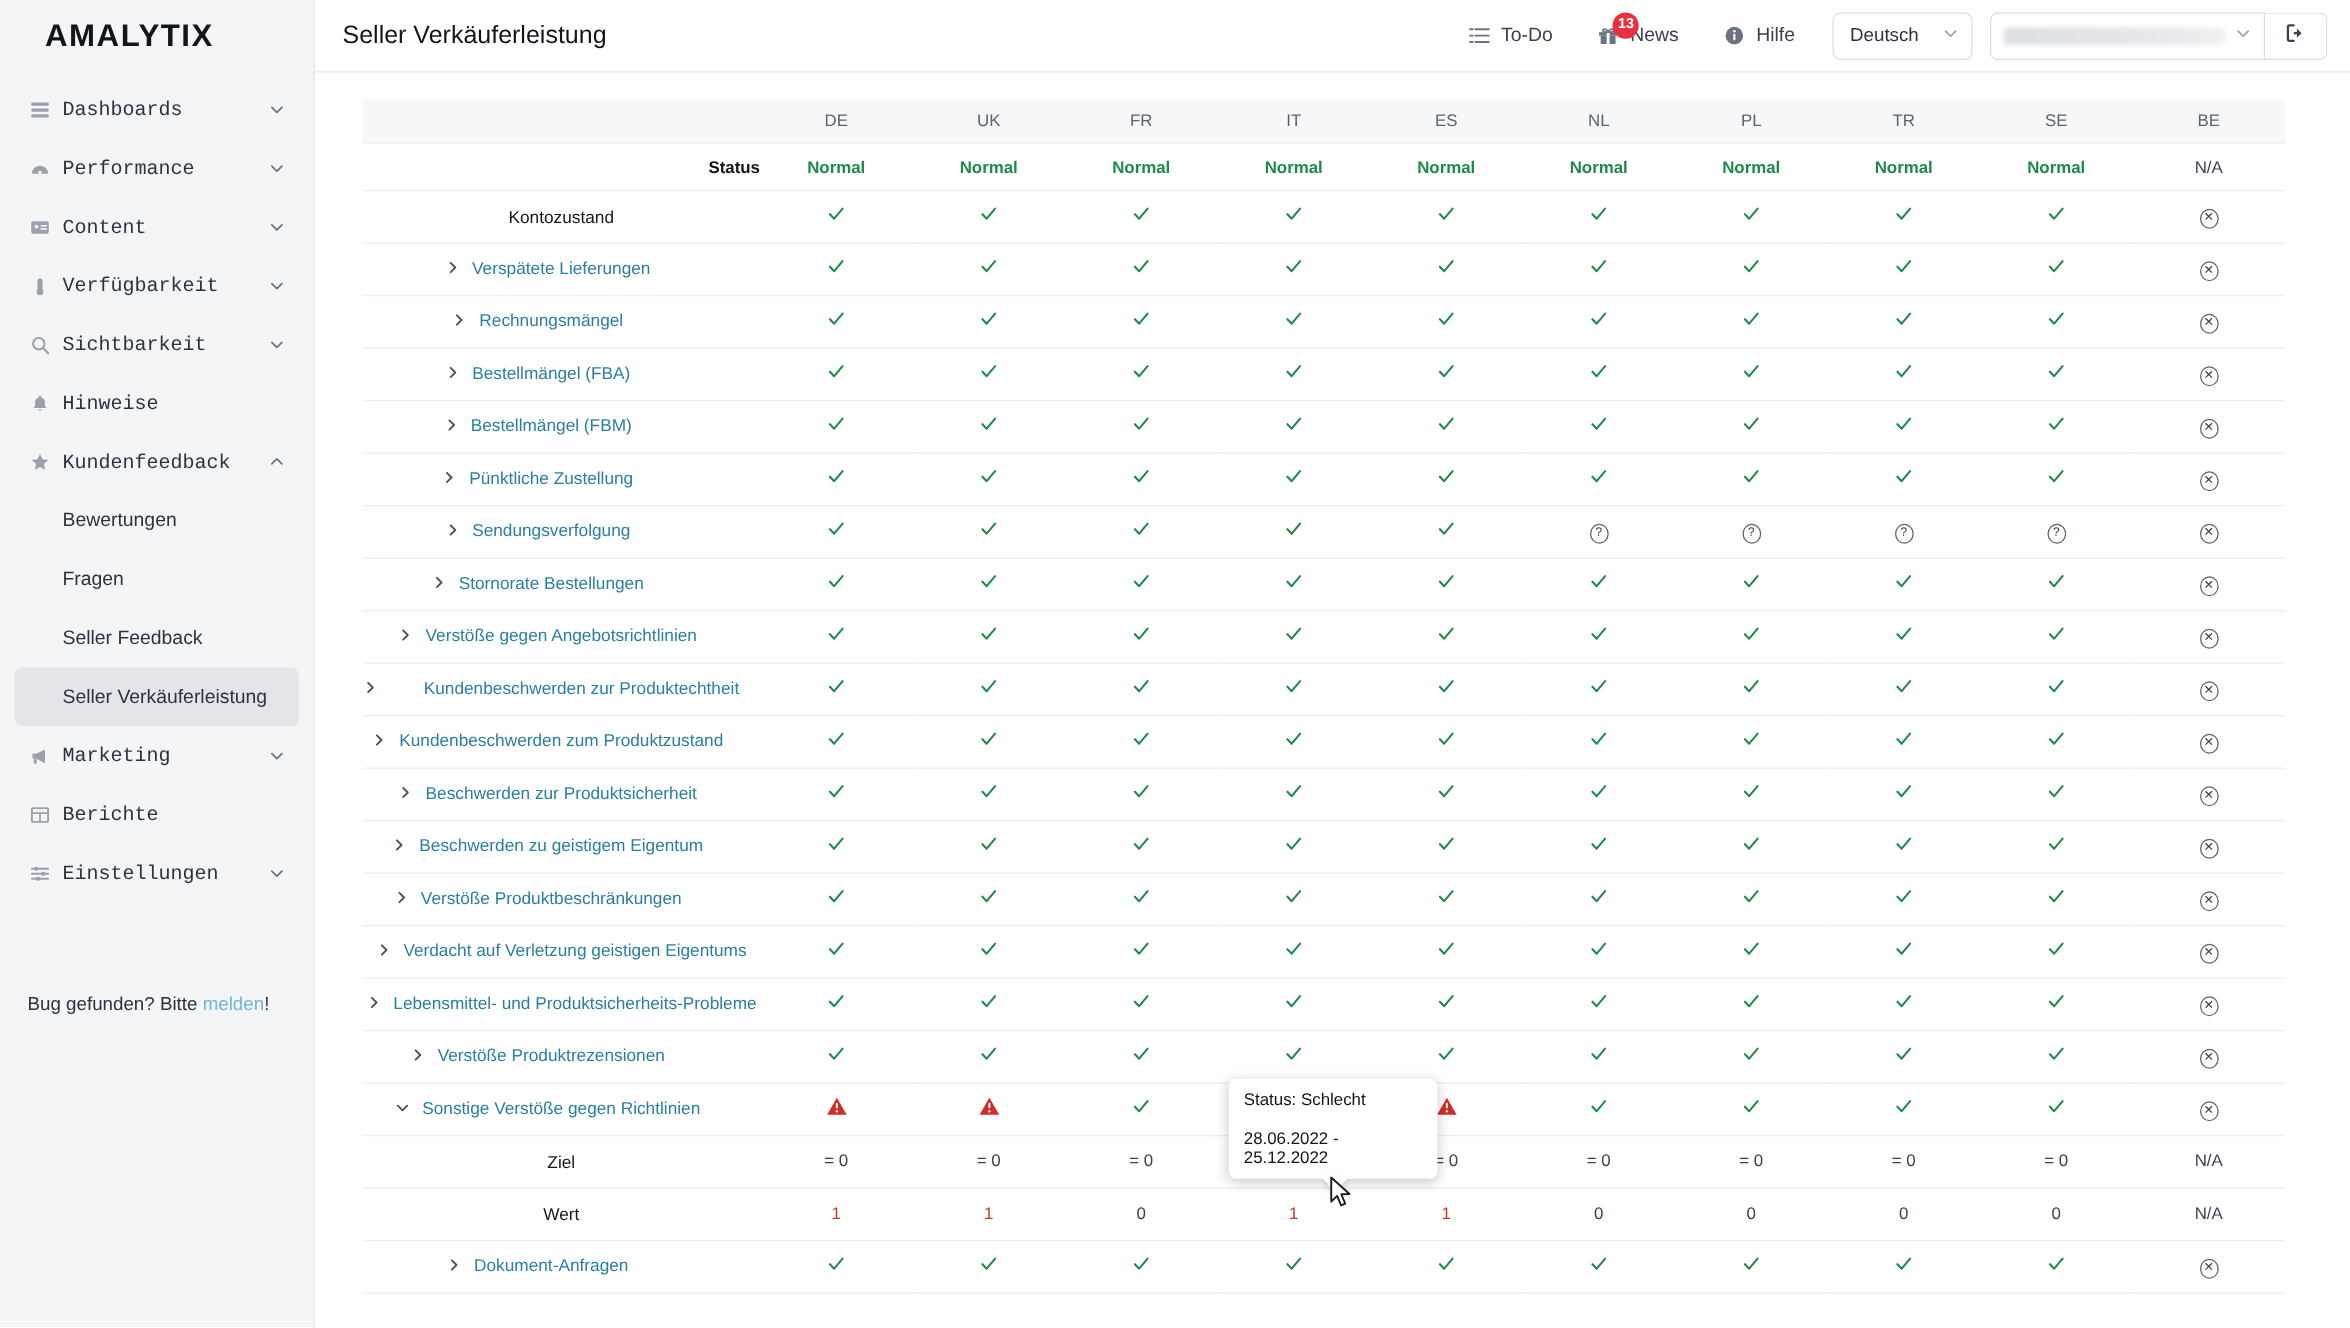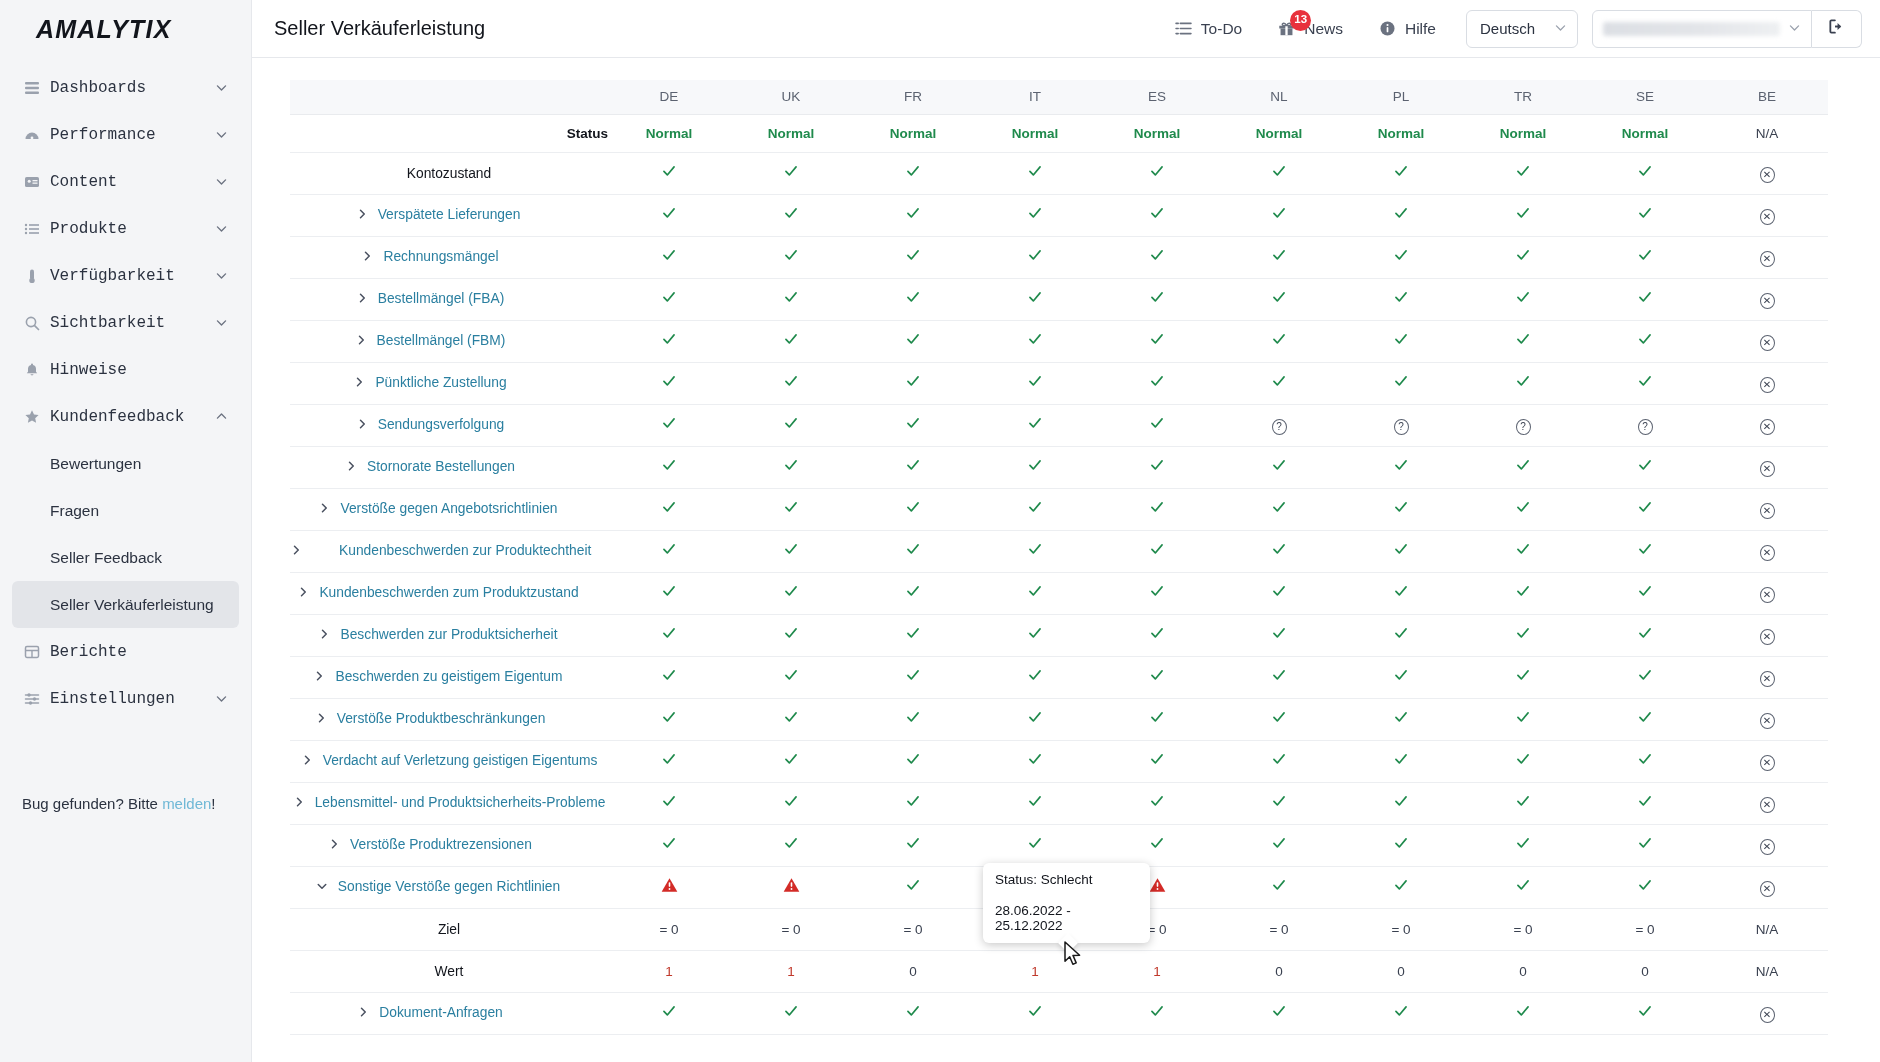--- a/index.html
+++ b/index.html
@@ -16,21 +16,21 @@
     width: 252px; height: 1062px; flex: 0 0 252px;
     background: #f4f5f7;
     border-right: 1px solid #e6e8ec;
     position: relative;
   }
   .brand {
     height: 58px; display: flex; align-items: center;
     padding-left: 36px;
   }
   .brand-text {
-    font-size: 25px; font-weight: 700; letter-spacing: 1.2px; color: #12151c; font-style: italic;
+    font-size: 25px; font-weight: 700; letter-spacing: 1.2px; color: #12151c;
   }
   .nav { padding-top: 6px; }
   .nav-item {
     height: 47px; display: flex; align-items: center;
     padding: 0 22px 0 24px; cursor: pointer; color: #2b3240;
     font-size: 16px;
     font-family: Liberation Mono, monospace;
   }
   .nav-item .ico { width: 26px; flex: 0 0 26px; display: flex; align-items: center; color: #9aa1ad; }
   .nav-item .lbl { flex: 1 1 auto; }
@@ -207,38 +207,20 @@
             </svg>
         </span>
         <span class="lbl">Content</span>
         <span class="chev">
           <svg width="13" height="13" viewBox="0 0 16 16">
               <path d="M3 6l5 5 5-5" stroke="currentColor" stroke-width="1.7" fill="none" stroke-linecap="round" stroke-linejoin="round"></path>
             </svg>
         </span>
       </div>
 
-      <div class="nav-item">
-        <span class="ico">
-          <svg width="16" height="16" viewBox="0 0 16 16">
-              <circle cx="2" cy="4" r="1.2" fill="currentColor"></circle>
-              <circle cx="2" cy="8" r="1.2" fill="currentColor"></circle>
-              <circle cx="2" cy="12" r="1.2" fill="currentColor"></circle>
-              <rect x="5" y="3.2" width="10" height="1.6" fill="currentColor"></rect>
-              <rect x="5" y="7.2" width="10" height="1.6" fill="currentColor"></rect>
-              <rect x="5" y="11.2" width="10" height="1.6" fill="currentColor"></rect>
-            </svg>
-        </span>
-        <span class="lbl">Produkte</span>
-        <span class="chev">
-          <svg width="13" height="13" viewBox="0 0 16 16">
-              <path d="M3 6l5 5 5-5" stroke="currentColor" stroke-width="1.7" fill="none" stroke-linecap="round" stroke-linejoin="round"></path>
-            </svg>
-        </span>
-      </div>
 
       <div class="nav-item">
         <span class="ico">
           <svg width="16" height="16" viewBox="0 0 16 16">
               <rect x="6" y="1.5" width="4" height="10" rx="2" fill="currentColor"></rect>
               <circle cx="8" cy="12.4" r="2.7" fill="currentColor"></circle>
             </svg>
         </span>
         <span class="lbl">Verfügbarkeit</span>
         <span class="chev">
@@ -294,20 +276,34 @@
       <div class="sub-item">
         <span>Fragen</span>
       </div>
       <div class="sub-item">
         <span>Seller Feedback</span>
       </div>
       <div class="sub-item active">
         <span>Seller Verkäuferleistung</span>
       </div>
 
+      <div class="nav-item">
+        <span class="ico">
+          <svg width="16" height="16" viewBox="0 0 16 16">
+              <path d="M2 6h3l7-3.5v11L5 10H2z" fill="currentColor"></path>
+              <rect x="3" y="10" width="2.4" height="4" rx="1" fill="currentColor"></rect>
+            </svg>
+        </span>
+        <span class="lbl">Marketing</span>
+        <span class="chev">
+          <svg width="13" height="13" viewBox="0 0 16 16">
+              <path d="M3 6l5 5 5-5" stroke="currentColor" stroke-width="1.7" fill="none" stroke-linecap="round" stroke-linejoin="round"></path>
+            </svg>
+        </span>
+      </div>
 
       <div class="nav-item">
         <span class="ico">
           <svg width="16" height="16" viewBox="0 0 16 16">
               <rect x="1.5" y="2.5" width="13" height="11" rx="1.4" stroke="currentColor" stroke-width="1.5" fill="none"></rect>
               <path d="M1.5 6.5h13M8 6.5v7" stroke="currentColor" stroke-width="1.4"></path>
             </svg>
         </span>
         <span class="lbl">Berichte</span>
         <span class="chev"></span>

